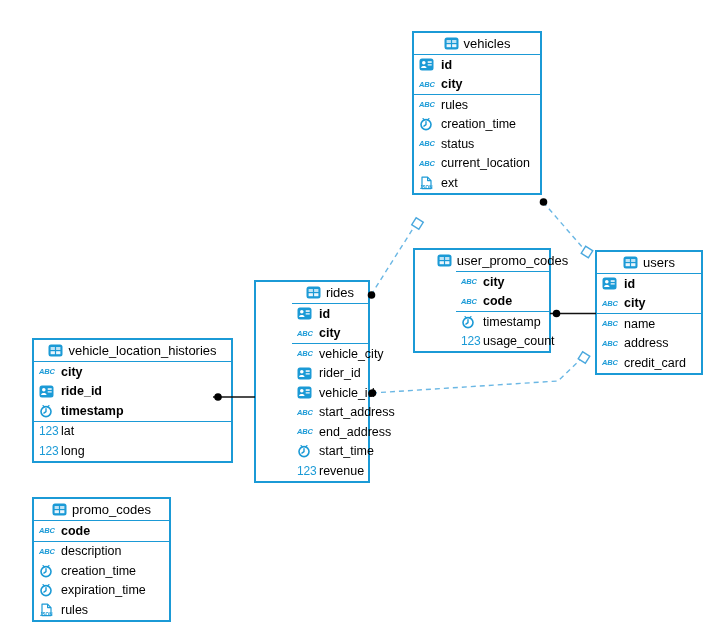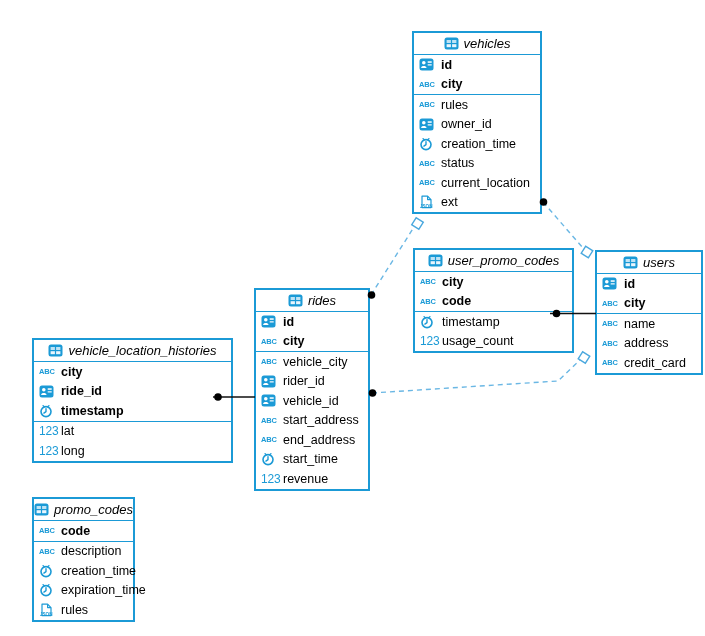--- a/index.html
+++ b/index.html
@@ -13,36 +13,36 @@
     font-family:"Liberation Sans",sans-serif;color:#000;overflow:hidden;
   }
   #canvas{position:absolute;inset:0;}
   
   .tbl{
     position:absolute;background:#fff;border:2px solid var(--accent);
     box-sizing:border-box;font-size:12.5px;
   }
   .thead{
     height:21px;display:flex;align-items:center;justify-content:center;gap:5px;
-    border-bottom:1.5px solid var(--accent);font-size:13px;font-style:italic;
+    border-bottom:1.5px solid var(--accent);font-size:13px;
   }
   .sec.keys{border-bottom:1.5px solid var(--accent);}
   .sec.keys .cname{font-weight:bold;}
   .row{height:19.5px;display:flex;align-items:center;padding-left:5px;}
   .icon{flex:0 0 22px;display:flex;align-items:center;justify-content:flex-start;}
-  .abc{color:var(--accent);font-size:7.5px;font-weight:bold;letter-spacing:-0.2px;}
+  .abc{color:var(--accent);font-size:7.5px;font-weight:bold;letter-spacing:-0.2px;font-style:italic;}
   .num{color:var(--accent);font-size:12px;font-weight:normal;letter-spacing:-0.2px;}
   .cname{white-space:nowrap;}
   
   #tbl-vehicles{left:412px;top:31px;width:130px;}
-  #tbl-user_promo_codes{left:413px;top:248px;width:161px;}
+  #tbl-user_promo_codes{left:413px;top:248px;width:138px;padding-left:41px;}
   #tbl-users{left:595px;top:250px;width:108px;}
-  #tbl-rides{left:254px;top:288px;width:116px;}
+  #tbl-rides{left:254px;top:280px;width:116px;padding-left:36px;}
   #tbl-vehicle_location_histories{left:32px;top:338px;width:201px;}
-  #tbl-promo_codes{left:32px;top:497px;width:103px;}
+  #tbl-promo_codes{left:32px;top:497px;width:139px;}
   
   #wires{position:absolute;inset:0;pointer-events:none;z-index:5;}
   #wires .solidline{stroke:var(--solid);stroke-width:1.4;}
   #wires .dashline{stroke:var(--dash);stroke-width:1.4;stroke-dasharray:5 4;fill:none;}
   #wires .dot{fill:#000;}
   #wires .dmd{fill:#fff;stroke:#4aa8de;stroke-width:1.4;}
 </style>
 </head>
 <body>
 
@@ -80,32 +80,20 @@
             </span>
             <span class="cname">city</span>
           </div>
         </div>
         <div class="sec">
           <div class="row">
             <span class="icon">
               <span class="abc">ABC</span>
             </span>
             <span class="cname">rules</span>
-          </div>
-          <div class="row">
-            <span class="icon">
-              <svg width="15" height="13" viewBox="0 0 15 13">
-                <rect x="0.5" y="0.5" width="14" height="12" rx="2.5" fill="#1b9ad6"></rect>
-                <circle cx="4.8" cy="4.7" r="1.8" fill="#fff"></circle>
-                <path d="M2.1 9.9 C2.1 7.5 7.5 7.5 7.5 9.9 Z" fill="#fff"></path>
-                <rect x="8.7" y="3.3" width="4" height="1.5" fill="#fff"></rect>
-                <rect x="8.7" y="6.1" width="4" height="1.5" fill="#cfe9f7"></rect>
-              </svg>
-            </span>
-            <span class="cname">owner_id</span>
           </div>
           <div class="row">
             <span class="icon">
               <svg width="14" height="14" viewBox="0 0 14 14">
                 <circle cx="7" cy="7.6" r="5" fill="#fff" stroke="#1b9ad6" stroke-width="1.6"></circle>
                 <path d="M7 7.6 L7 4.6 M7 7.6 L4.9 9.1" stroke="#1b9ad6" stroke-width="1.4" stroke-linecap="round" fill="none"></path>
                 <path d="M4.1 1.7 L5.5 2.7 M9.9 1.7 L8.5 2.7" stroke="#1b9ad6" stroke-width="1.4" stroke-linecap="round"></path>
               </svg>
             </span>
             <span class="cname">creation_time</span>

